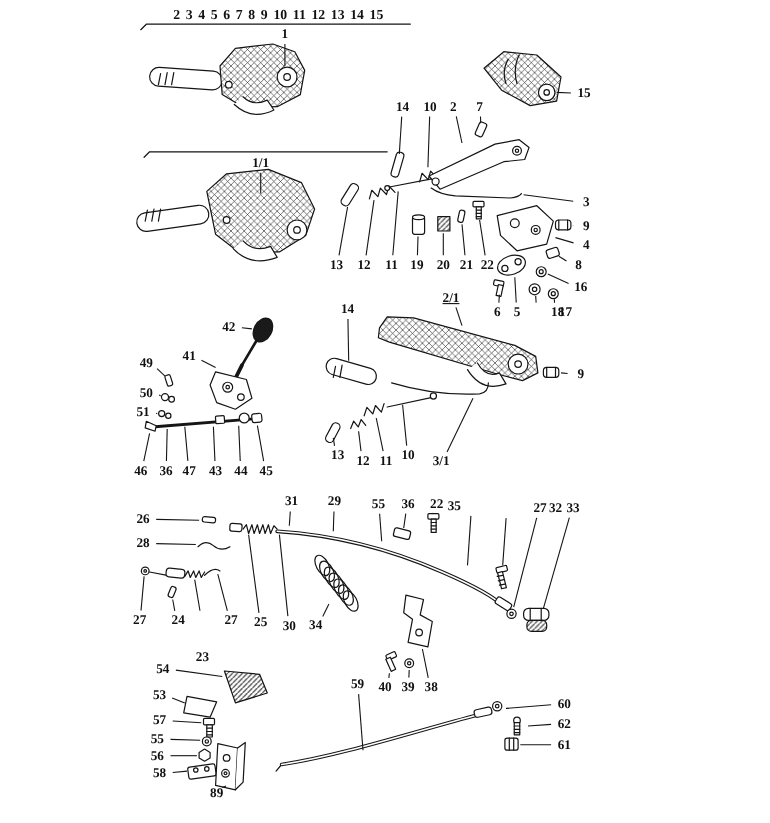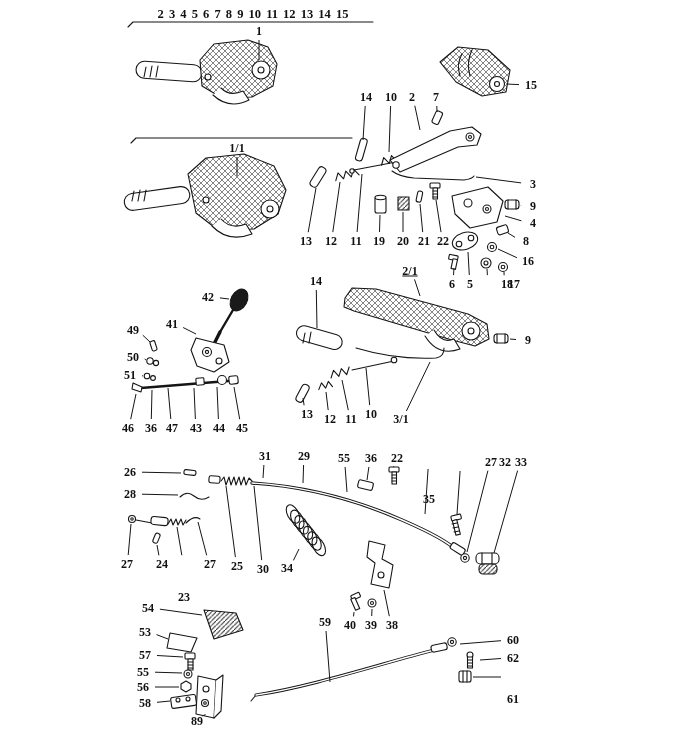--- a/index.html
+++ b/index.html
@@ -362,21 +362,21 @@
       <div class="callout" style="left: 196px; top: 428px;">43</div>
       <div class="callout" style="left: 219px; top: 428px;">44</div>
       <div class="callout" style="left: 242px; top: 428px;">45</div>
       <div class="callout" style="left: 130px; top: 472px;">26</div>
       <div class="callout" style="left: 130px; top: 494px;">28</div>
       <div class="callout" style="left: 265px; top: 456px;">31</div>
       <div class="callout" style="left: 304px; top: 456px; text-align: center;">29</div>
       <div class="callout" style="left: 344px; top: 458px;">55</div>
       <div class="callout" style="left: 371px; top: 458px;">36</div>
       <div class="callout" style="left: 397px; top: 458px;">22</div>
-      <div class="callout" style="left: 429px; top: 460px; margin-top: 39px;">35</div>
+      <div class="callout" style="left: 413px; top: 460px;">35</div>
       <div class="callout" style="left: 461px; top: 462px; margin-left: 44px;">32</div>
       <div class="callout" style="left: 491px; top: 462px;">27</div>
       <div class="callout" style="left: 521px; top: 462px;">33</div>
       <div class="callout" style="left: 127px; top: 564px;">27</div>
       <div class="callout" style="left: 162px; top: 564px;">24</div>
       <div class="callout" style="left: 184px; top: 564px; margin-top: 33px;">23</div>
       <div class="callout" style="left: 210px; top: 564px;">27</div>
       <div class="callout" style="left: 237px; top: 566px;">25</div>
       <div class="callout" style="left: 263px; top: 569px;">30</div>
       <div class="callout" style="left: 287px; top: 568px;">34</div>
@@ -386,16 +386,16 @@
       <div class="callout" style="left: 148px; top: 608px; text-align: center;">54</div>
       <div class="callout" style="left: 145px; top: 632px;">53</div>
       <div class="callout" style="left: 145px; top: 655px;">57</div>
       <div class="callout" style="left: 143px; top: 672px;">55</div>
       <div class="callout" style="left: 143px; top: 687px;">56</div>
       <div class="callout" style="left: 145px; top: 703px;">58</div>
       <div class="callout" style="left: 197px; top: 721px;">89</div>
       <div class="callout" style="left: 325px; top: 622px;">59</div>
       <div class="callout" style="left: 513px; top: 640px;">60</div>
       <div class="callout" style="left: 513px; top: 658px;">62</div>
-      <div class="callout" style="left: 513px; top: 677px; margin-top: 22px;">61</div>
+      <div class="callout" style="left: 513px; top: 677px;">61</div>
     </div>
 
 </div>
 
 </body></html>

